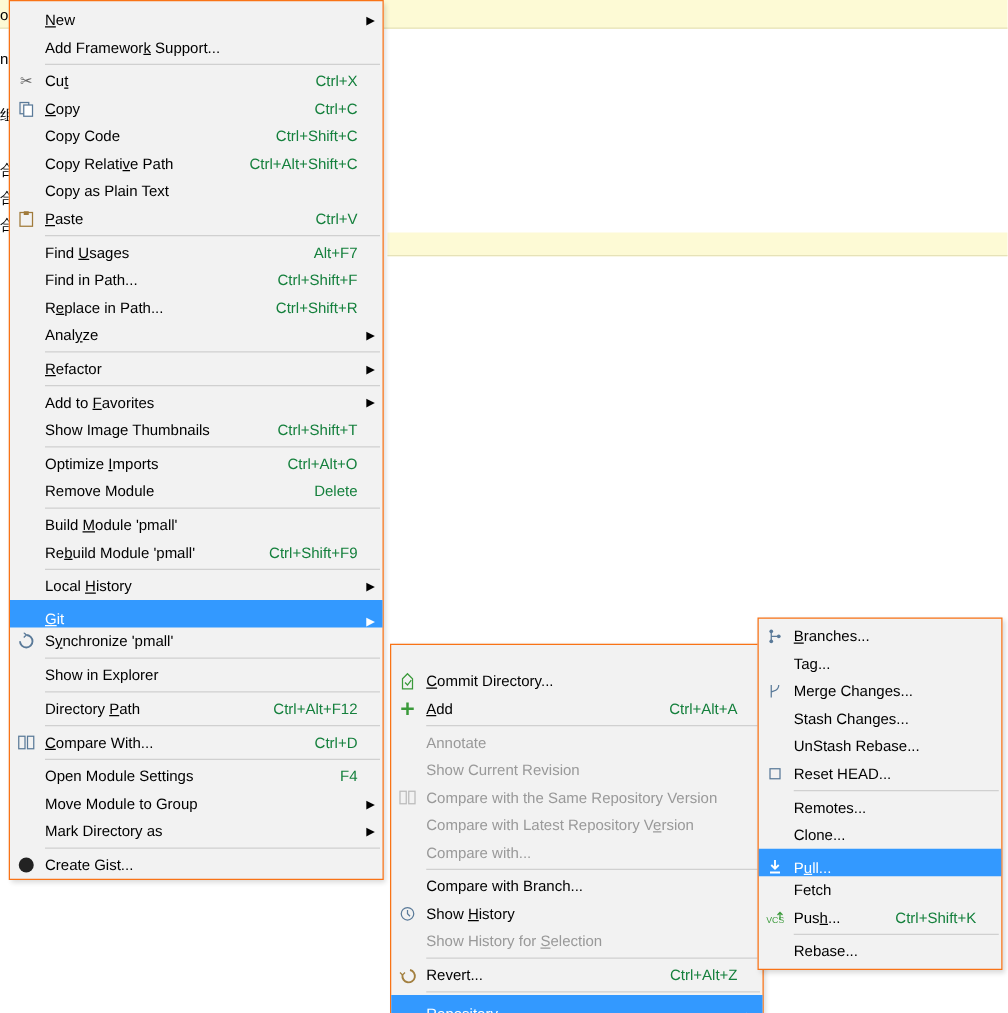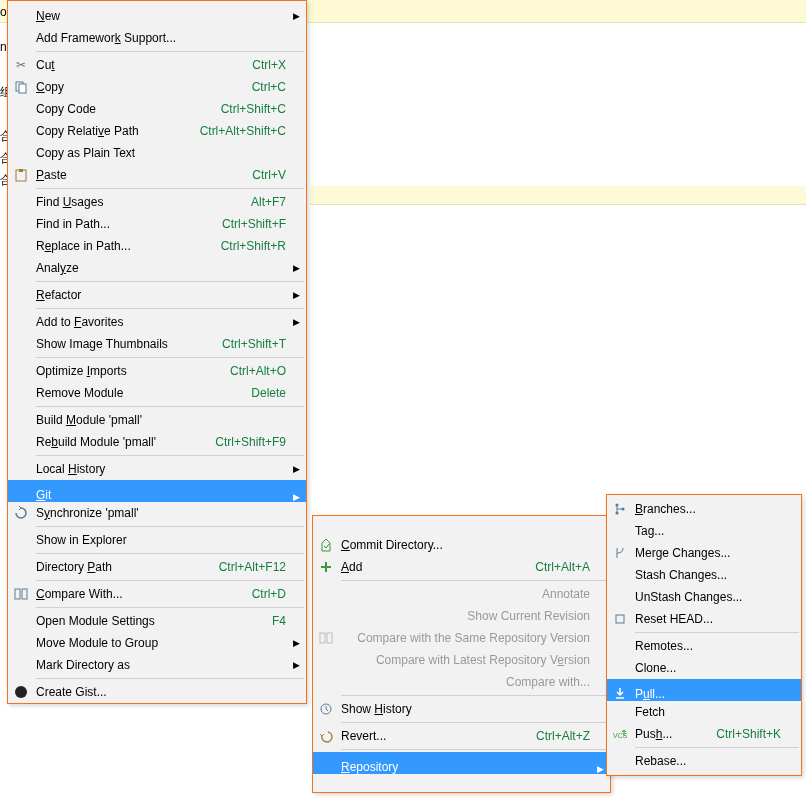--- a/index.html
+++ b/index.html
@@ -41,21 +41,20 @@
     position: relative;
     display: flex;
     align-items: center;
     height: 22px;
     padding: 0 20px 0 28px;
     color: #000;
     white-space: nowrap;
   }
   .menu .item.disabled {
     color: #999;
-    text-align: right;
   }
   .menu .item.selected {
     background: #3399ff;
     color: #fff;
     align-items: flex-end;
   }
   .menu .sep {
     height: 1px;
     margin: 2px 2px 2px 28px;
     background: #d0d0d0;
@@ -290,27 +289,33 @@
       <span class="label">Compare with the Same Repository Version</span>
     </div>
     <div class="item disabled">
       <span class="label">Compare with Latest Repository V<u class="mn">e</u>rsion</span>
     </div>
     <div class="item disabled">
       <span class="label">Compare with...</span>
     </div>
     <div class="sep"></div>
     <div class="item">
+      <span class="label">Compare with Branch...</span>
+    </div>
+    <div class="item">
       <span class="icon">
         <svg width="14" height="14">
           <circle cx="7" cy="7" r="5" fill="none" stroke="#5a7a99"></circle>
           <path d="M7 4 L7 7 L9 9" stroke="#5a7a99" fill="none"></path>
         </svg>
       </span>
       <span class="label">Show <u class="mn">H</u>istory</span>
+    </div>
+    <div class="item disabled">
+      <span class="label">Show History for <u class="mn">S</u>election</span>
     </div>
     <div class="sep"></div>
     <div class="item">
       <span class="icon">
         <svg width="14" height="14">
           <path d="M9 3 A5 5 0 1 1 3 7" fill="none" stroke="#a38040" stroke-width="1.5"></path>
           <path d="M3 7 L1 5 M3 7 L5 5" stroke="#a38040"></path>
         </svg>
       </span>
       <span class="label">Revert...</span>
@@ -342,21 +347,21 @@
         <svg width="14" height="14">
           <path d="M4 2 L4 12 M10 2 C10 8 4 6 4 8" stroke="#5a7a99" fill="none"></path>
         </svg>
       </span>
       <span class="label">Merge Changes...</span>
     </div>
     <div class="item">
       <span class="label">Stash Changes...</span>
     </div>
     <div class="item">
-      <span class="label">UnStash Changes...</span>
+      <span class="label">UnStash Rebase...</span>
     </div>
     <div class="item">
       <span class="icon">
         <svg width="14" height="14">
           <rect x="3" y="3" width="8" height="8" fill="none" stroke="#5a7a99"></rect>
         </svg>
       </span>
       <span class="label">Reset HEAD...</span>
     </div>
     <div class="sep"></div>

